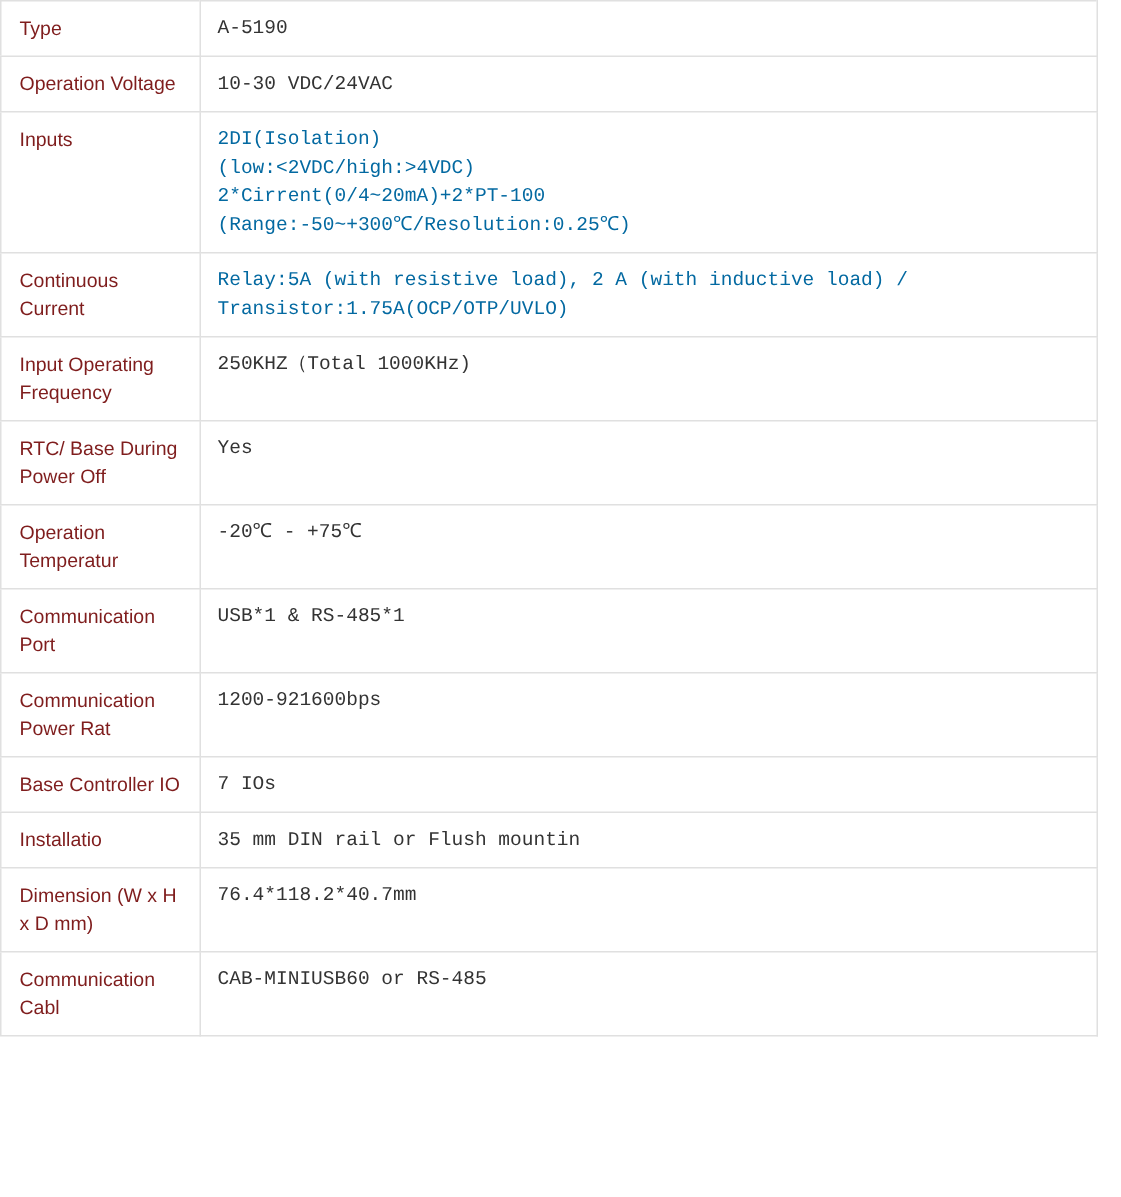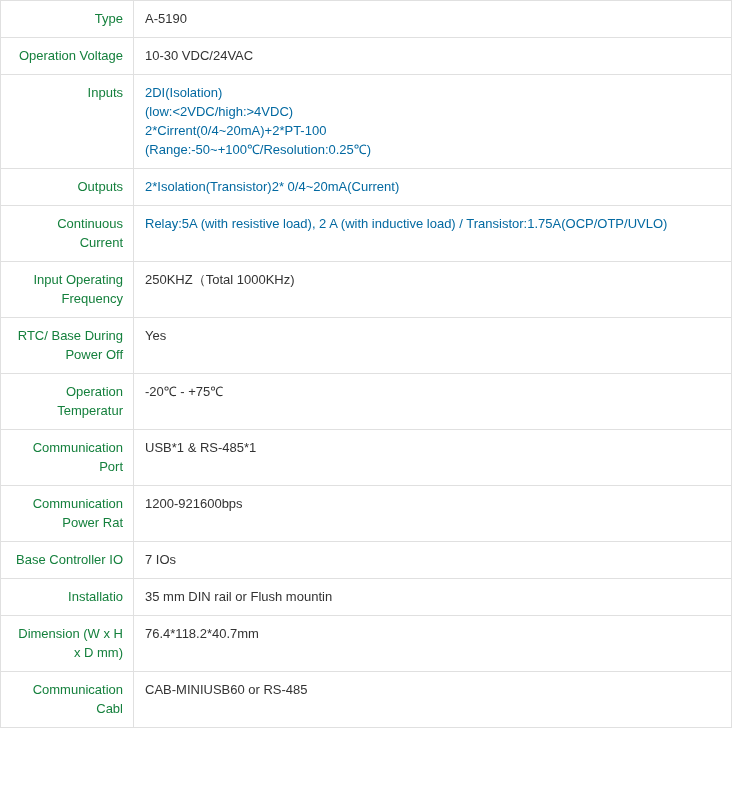--- a/index.html
+++ b/index.html
@@ -27,26 +27,26 @@
   .spec-table td {
     border-right: 1px solid #e0e0e0;
     border-bottom: 1px solid #e0e0e0;
     padding: 8px 10px 9px 12px;
     font-size: 13px;
     line-height: 19px;
     vertical-align: top;
     word-wrap: break-word;
   }
   .spec-table td.label {
-    color: #15803d;
-    text-align: right;
+    color: #7f1d1d;
   }
   .spec-table td.value {
     color: #333333;
     padding-left: 11px;
+    font-family: Liberation Mono, monospace;
   }
   .spec-table td.value.hl {
     color: #0369a1;
   }
   .spec-table td.value .line {
     display: block;
   }
 </style>
 </head>
 <body>
@@ -68,27 +68,21 @@
         <td class="value">
           <span class="line">10-30 VDC/24VAC</span>
         </td>
       </tr>
       <tr>
         <td class="label">Inputs</td>
         <td class="value hl">
           <span class="line">2DI(Isolation)</span>
           <span class="line">(low:&lt;2VDC/high:&gt;4VDC)</span>
           <span class="line">2*Cirrent(0/4~20mA)+2*PT-100</span>
-          <span class="line">(Range:-50~+100℃/Resolution:0.25℃)</span>
-        </td>
-      </tr>
-      <tr>
-        <td class="label">Outputs</td>
-        <td class="value hl">
-          <span class="line">2*Isolation(Transistor)2* 0/4~20mA(Current)</span>
+          <span class="line">(Range:-50~+300℃/Resolution:0.25℃)</span>
         </td>
       </tr>
       <tr>
         <td class="label">Continuous Current</td>
         <td class="value hl">
           <span class="line">Relay:5A (with resistive load), 2 A (with inductive load) / Transistor:1.75A(OCP/OTP/UVLO)</span>
         </td>
       </tr>
       <tr>
         <td class="label">Input Operating Frequency</td>

